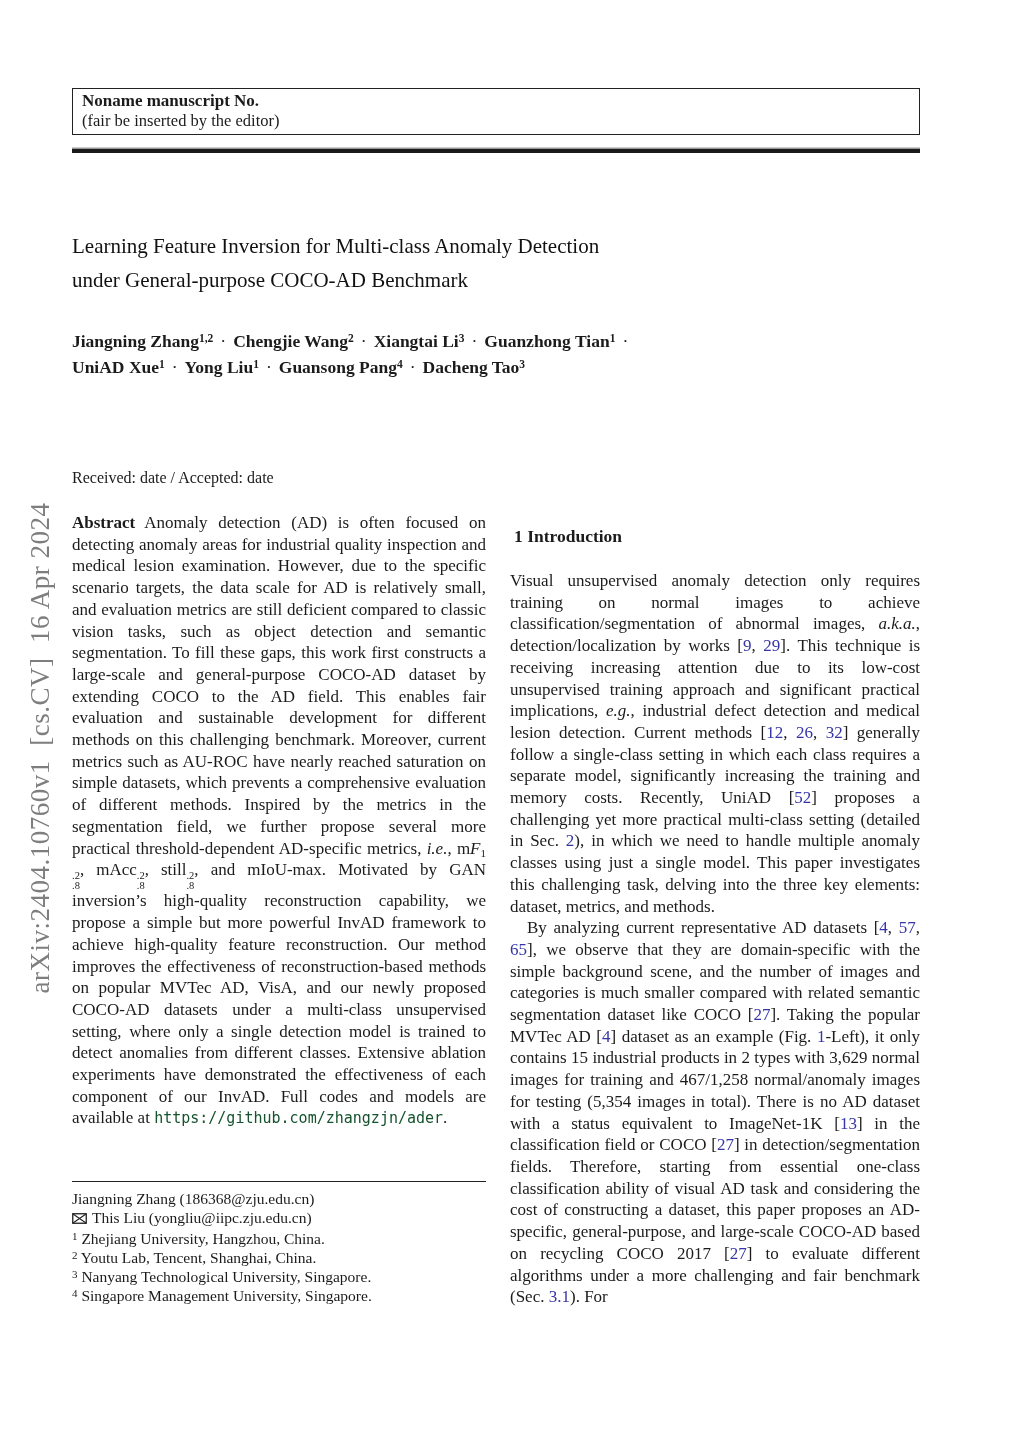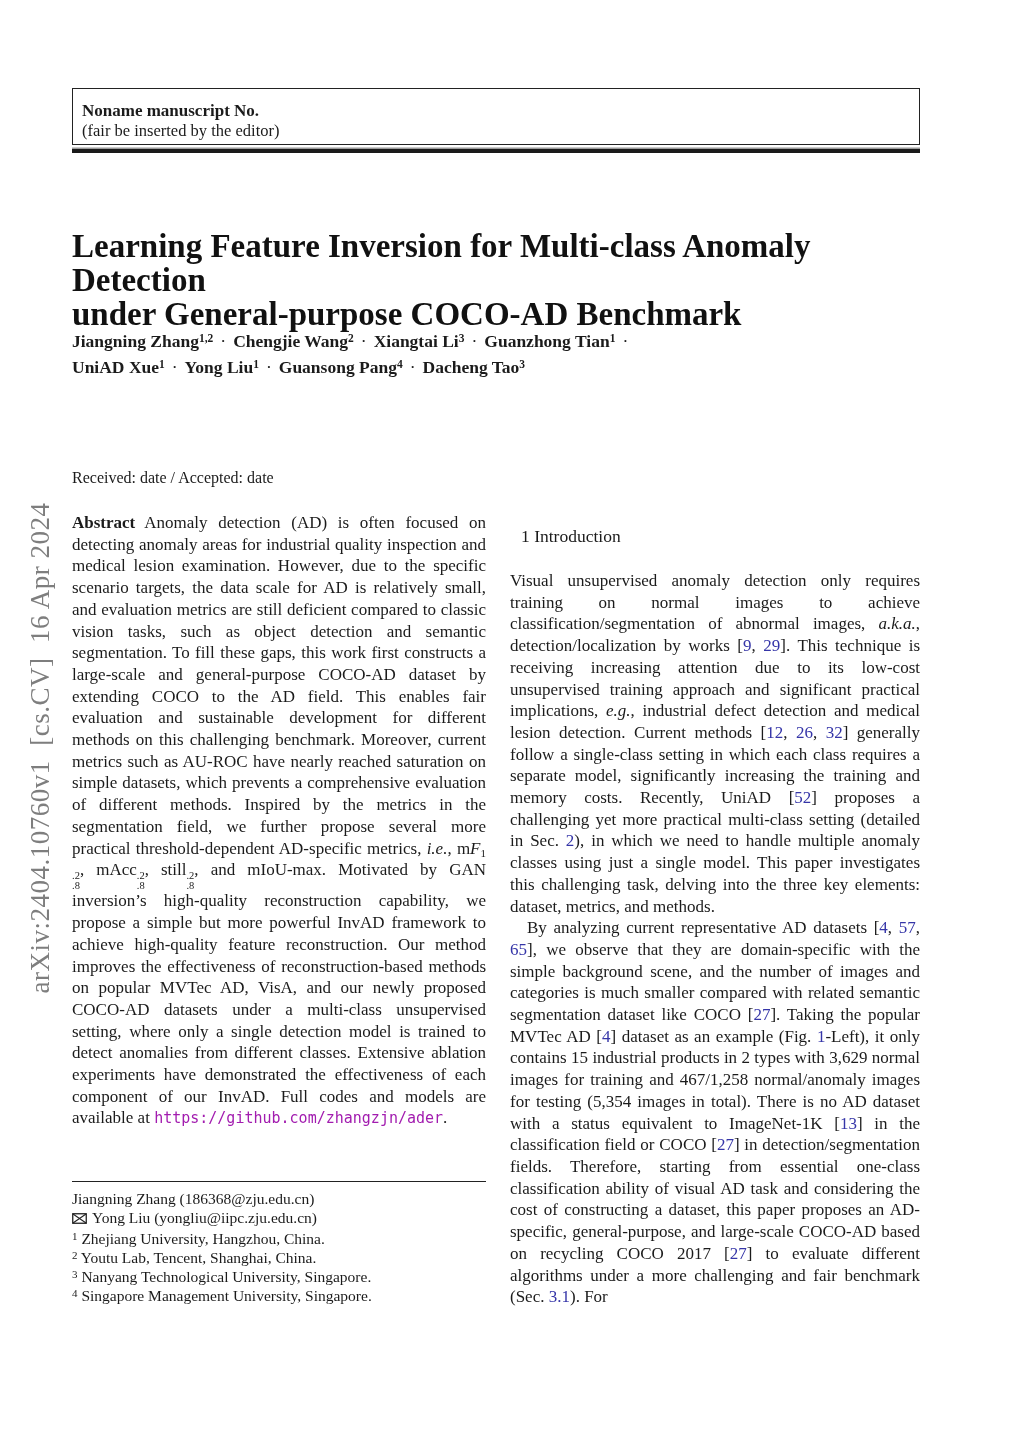--- a/index.html
+++ b/index.html
@@ -10,61 +10,61 @@
   
   .arxiv-banner{
     position:absolute;left:40px;top:748px;
     transform:translate(-50%,-50%) rotate(-90deg);
     transform-origin:center center;
     white-space:pre;font-size:27px;color:#7e7e7e;letter-spacing:0.5px;
   }
   
   .manuscript-box{
     position:absolute;left:72px;top:88px;width:848px;box-sizing:border-box;
-    border:1.5px solid #222;padding:12px 9px 4px 9px;
+    border:1.5px solid #222;padding:2px 9px 4px 9px;
   }
   .manuscript-box .l1{font-weight:bold;font-size:17px;line-height:20px;}
   .manuscript-box .l2{font-size:16.5px;line-height:19px;}
   .top-rule{
     position:absolute;left:72px;top:149px;width:848px;height:3.5px;background:#1a1a1a;
     box-shadow:0 -1.5px 0 #9a9a9a;
   }
   .paper-title{
     position:absolute;left:72px;top:229px;width:848px;
-    font-size:33px;font-weight:bold;line-height:34px;color:#111;
+    font-size:21px;font-weight:normal;line-height:34px;color:#111;
   }
   .authors{
     position:absolute;left:72px;top:328px;width:848px;
     font-size:17.5px;line-height:26px;
   }
   .columns{
     position:absolute;left:72px;top:468px;width:848px;display:flex;gap:24px;
   }
   .col-left{width:414px;}
   .col-right{width:410px;padding-top:57px;}
   .received{font-size:16px;line-height:20px;margin-bottom:24px;}
   .para{
     font-size:17px;line-height:21.7px;text-align:justify;margin:0;
   }
   .section-heading{
-    font-size:17.5px;font-weight:normal;margin:0 0 23px 11px;line-height:22px;
+    font-size:17.5px;font-weight:bold;margin:0 0 23px 4px;line-height:22px;
   }
   .para-indent{text-indent:17px;}
   
   .footnote-block{position:absolute;left:72px;top:1181px;width:414px;}
   .footnote-rule{border-top:1.3px solid #222;width:414px;margin-bottom:7px;}
   .fn-line{font-size:15.5px;line-height:19.3px;}
   .email-icon{display:inline-block;vertical-align:-1px;margin-right:5px;}
   
   .seg-plain{}
   .seg-bf{font-weight:bold;}
   .seg-bfpad{font-weight:bold;padding-right:9px;}
   .seg-it{font-style:italic;}
   .seg-cite{color:#3535a8;}
-  .seg-link{font-family:"DejaVu Sans Mono",monospace;color:#a21caf;font-size:15px;}
+  .seg-link{font-family:"DejaVu Sans Mono",monospace;color:#14532d;font-size:15px;}
   .seg-sup{font-size:11px;vertical-align:0.4em;line-height:0;}
   .seg-bfsup{font-size:11.5px;vertical-align:0.45em;font-weight:bold;line-height:0;}
   .seg-sub{font-size:11px;vertical-align:-0.25em;line-height:0;}
   .seg-dot{padding:0 7px;}
   .seg-stack{
     display:inline-flex;flex-direction:column;align-items:flex-start;
     font-size:10.5px;line-height:9.5px;vertical-align:-0.4em;
   }
 </style>
 </head>
@@ -117,21 +117,21 @@
 
   <div class="footnote-block">
     <div class="footnote-rule"></div>
     <div class="fn-line"><span class="seg-plain">Jiangning Zhang (186368@zju.edu.cn)</span></div>
     <div class="fn-line">
       <span class="email-icon">
         <svg width="15" height="11" viewBox="0 0 15 11">
           <rect x="0.75" y="0.75" width="13.5" height="9.5" fill="none" stroke="#222" stroke-width="1.3"></rect>
           <path d="M1,1 L14,10 M14,1 L1,10" fill="none" stroke="#222" stroke-width="1.1"></path>
         </svg>
-      </span><span><span class="seg-plain">Yong Liu (yongliu@iipc.zju.edu.cn)</span></span>
+      </span><span><span class="seg-plain">This Liu (yongliu@iipc.zju.edu.cn)</span></span>
     </div>
     <div class="fn-line"><span class="seg-sup">1</span><span class="seg-plain"> Zhejiang University, Hangzhou, China.</span></div>
     <div class="fn-line"><span class="seg-sup">2</span><span class="seg-plain"> Youtu Lab, Tencent, Shanghai, China.</span></div>
     <div class="fn-line"><span class="seg-sup">3</span><span class="seg-plain"> Nanyang Technological University, Singapore.</span></div>
     <div class="fn-line"><span class="seg-sup">4</span><span class="seg-plain"> Singapore Management University, Singapore.</span></div>
   </div>
 
 </div>
 
 </body></html>

